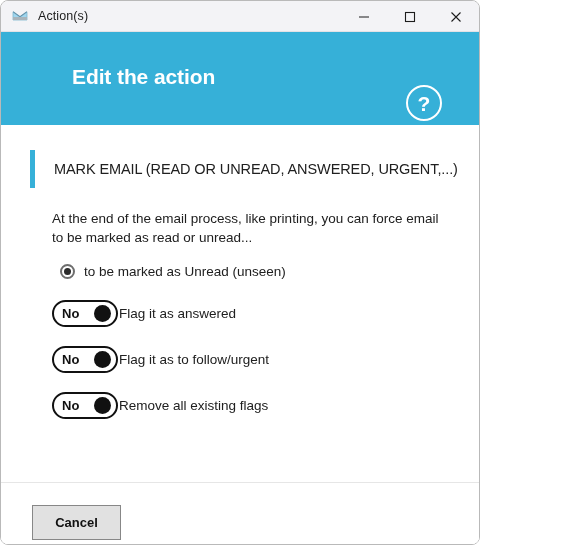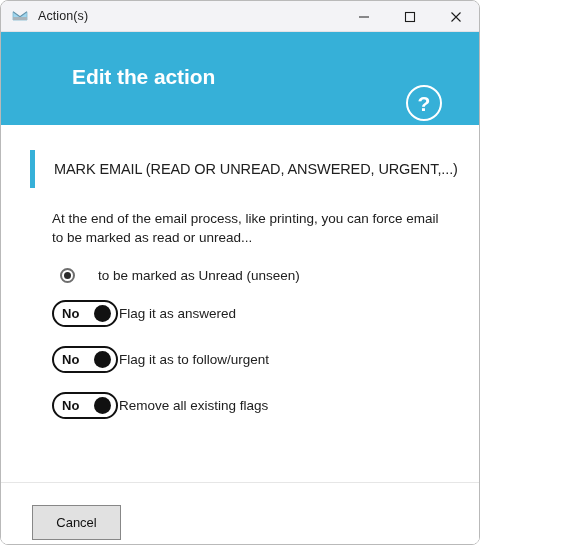--- a/index.html
+++ b/index.html
@@ -242,26 +242,25 @@
     color: #202020;
   }
   .inline-label {
     margin-left: 17px;
     margin-right: 12px;
     font-size: 13.5px;
     color: #202020;
   }
   .row-second {
     display: flex;
-    align-items: flex-end;
+    align-items: center;
     margin-left: 59px;
     height: 24px;
     margin-top: -5px;
     margin-bottom: 15px;
-    gap: 14px;
   }
 
   
   .footer {
     position: absolute;
     left: 0;
     right: 0;
     bottom: 0;
     height: 88px;
     border-top: 1px solid #e6e6e6;
@@ -271,20 +270,21 @@
     position: absolute;
     top: 22px;
     height: 35px;
     background: #e1e1e1;
     font-size: 13px;
     color: #101010;
     display: flex;
     align-items: center;
     justify-content: center;
     box-sizing: border-box;
+    font-weight: bold;
   }
   .btn.cancel {
     left: 31px;
     width: 89px;
     border: 1px solid #878787;
   }
   .btn.ok {
     right: 21px;
     width: 90px;
     border: 1px solid #9a9a9a;

